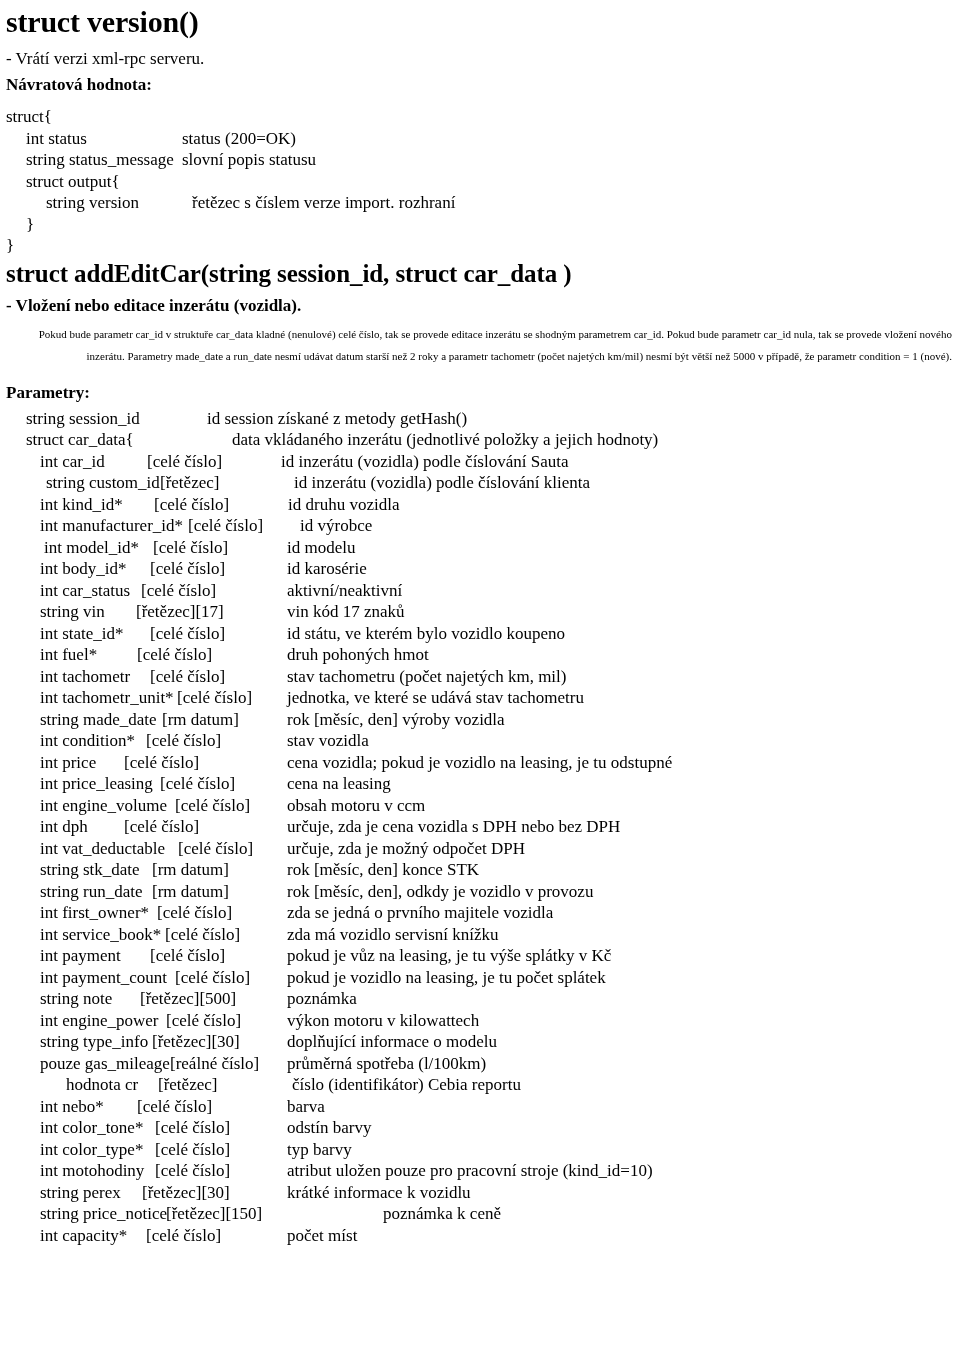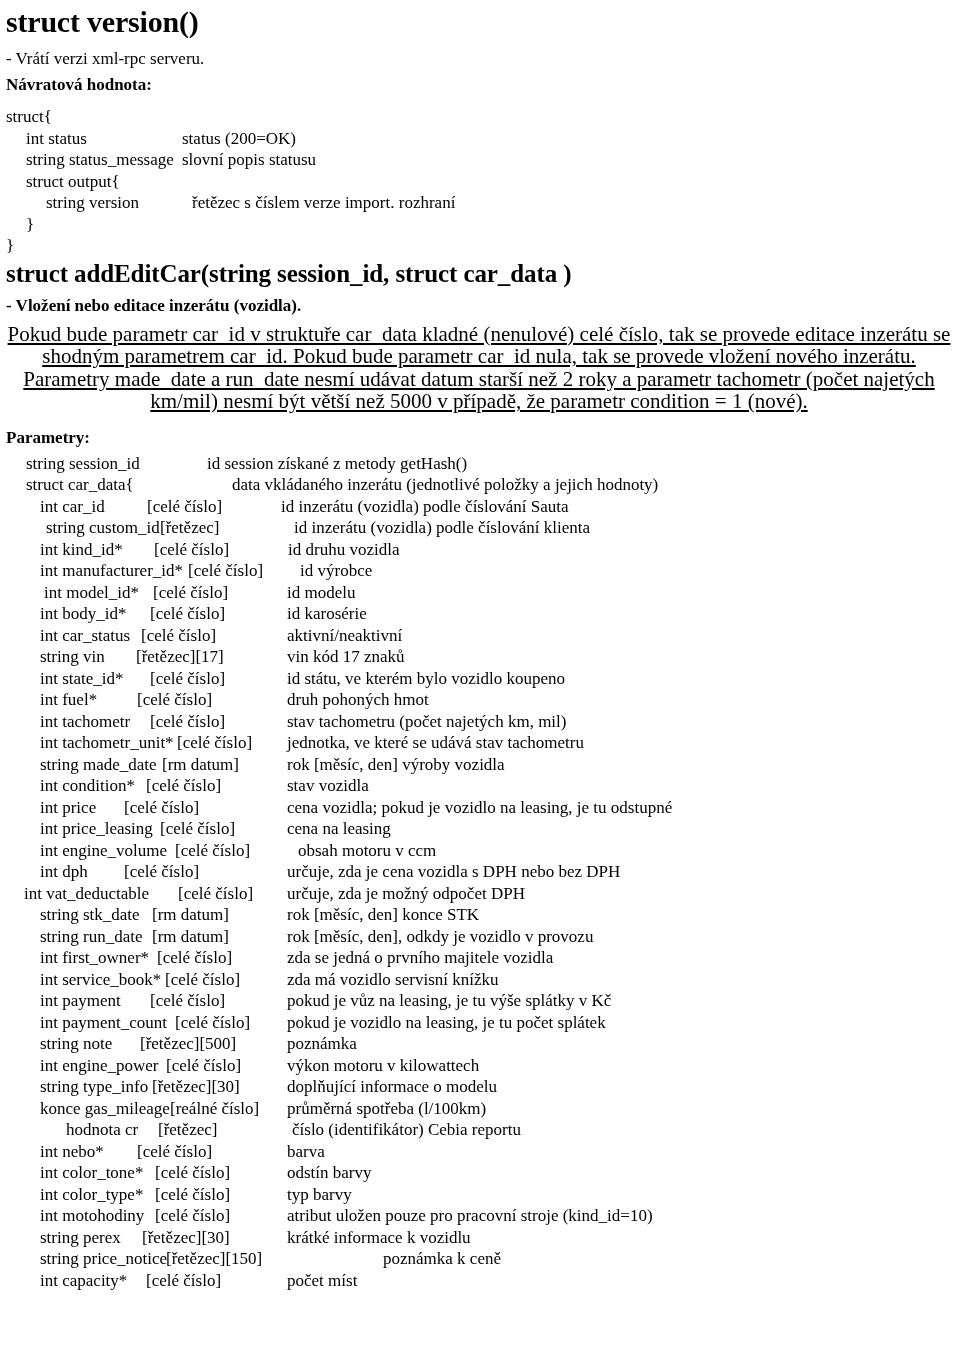--- a/index.html
+++ b/index.html
@@ -57,24 +57,23 @@
     padding: 14px 0 0 6px;
     font-size: 17px;
     font-weight: bold;
     line-height: 22px;
   }
 
   
   p.body-para {
     margin: 0;
     padding: 6px 8px 0 6px;
-    font-size: 21px;
+    font-size: 11px;
     line-height: 22.5px;
-    text-align: center;
-    text-decoration: underline;
+    text-align: right;
   }
 
   
   .code-block {
     padding: 10px 0 0 6px;
     font-size: 17px;
     line-height: 21.5px;
   }
 
   
@@ -146,33 +145,33 @@
       <div class="param-row"><span class="p-name" style="left: 40px;">int car_status</span><span class="p-type" style="left: 141px;">[celé číslo]</span><span class="p-desc" style="left: 287px;">aktivní/neaktivní</span></div>
       <div class="param-row"><span class="p-name" style="left: 40px; text-align: right;">string vin</span><span class="p-type" style="left: 136px;">[řetězec][17]</span><span class="p-desc" style="left: 287px;">vin kód 17 znaků</span></div>
       <div class="param-row"><span class="p-name" style="left: 40px;">int state_id*</span><span class="p-type" style="left: 150px;">[celé číslo]</span><span class="p-desc" style="left: 287px;">id státu, ve kterém bylo vozidlo koupeno</span></div>
       <div class="param-row"><span class="p-name" style="left: 40px;">int fuel*</span><span class="p-type" style="left: 137px;">[celé číslo]</span><span class="p-desc" style="left: 287px;">druh pohoných hmot</span></div>
       <div class="param-row"><span class="p-name" style="left: 40px;">int tachometr</span><span class="p-type" style="left: 150px;">[celé číslo]</span><span class="p-desc" style="left: 287px;">stav tachometru (počet najetých km, mil)</span></div>
       <div class="param-row"><span class="p-name" style="left: 40px;">int tachometr_unit*</span><span class="p-type" style="left: 177px;">[celé číslo]</span><span class="p-desc" style="left: 287px;">jednotka, ve které se udává stav tachometru</span></div>
       <div class="param-row"><span class="p-name" style="left: 40px;">string made_date</span><span class="p-type" style="left: 162px;">[rm datum]</span><span class="p-desc" style="left: 287px;">rok [měsíc, den] výroby vozidla</span></div>
       <div class="param-row"><span class="p-name" style="left: 40px;">int condition*</span><span class="p-type" style="left: 146px;">[celé číslo]</span><span class="p-desc" style="left: 287px;">stav vozidla</span></div>
       <div class="param-row"><span class="p-name" style="left: 40px;">int price</span><span class="p-type" style="left: 124px;">[celé číslo]</span><span class="p-desc" style="left: 287px;">cena vozidla; pokud je vozidlo na leasing, je tu odstupné</span></div>
       <div class="param-row"><span class="p-name" style="left: 40px;">int price_leasing</span><span class="p-type" style="left: 160px;">[celé číslo]</span><span class="p-desc" style="left: 287px;">cena na leasing</span></div>
-      <div class="param-row"><span class="p-name" style="left: 40px;">int engine_volume</span><span class="p-type" style="left: 175px;">[celé číslo]</span><span class="p-desc" style="left: 298px; text-align: center;">obsah motoru v ccm</span></div>
+      <div class="param-row"><span class="p-name" style="left: 40px;">int engine_volume</span><span class="p-type" style="left: 175px;">[celé číslo]</span><span class="p-desc" style="left: 287px; text-align: center;">obsah motoru v ccm</span></div>
       <div class="param-row"><span class="p-name" style="left: 40px;">int dph</span><span class="p-type" style="left: 124px;">[celé číslo]</span><span class="p-desc" style="left: 287px;">určuje, zda je cena vozidla s DPH nebo bez DPH</span></div>
-      <div class="param-row"><span class="p-name" style="left: 24px;">int vat_deductable</span><span class="p-type" style="left: 178px;">[celé číslo]</span><span class="p-desc" style="left: 287px;">určuje, zda je možný odpočet DPH</span></div>
+      <div class="param-row"><span class="p-name" style="left: 40px;">int vat_deductable</span><span class="p-type" style="left: 178px;">[celé číslo]</span><span class="p-desc" style="left: 287px;">určuje, zda je možný odpočet DPH</span></div>
       <div class="param-row"><span class="p-name" style="left: 40px;">string stk_date</span><span class="p-type" style="left: 152px;">[rm datum]</span><span class="p-desc" style="left: 287px;">rok [měsíc, den] konce STK</span></div>
       <div class="param-row"><span class="p-name" style="left: 40px;">string run_date</span><span class="p-type" style="left: 152px;">[rm datum]</span><span class="p-desc" style="left: 287px;">rok [měsíc, den], odkdy je vozidlo v provozu</span></div>
       <div class="param-row"><span class="p-name" style="left: 40px;">int first_owner*</span><span class="p-type" style="left: 157px;">[celé číslo]</span><span class="p-desc" style="left: 287px;">zda se jedná o prvního majitele vozidla</span></div>
       <div class="param-row"><span class="p-name" style="left: 40px;">int service_book*</span><span class="p-type" style="left: 165px;">[celé číslo]</span><span class="p-desc" style="left: 287px;">zda má vozidlo servisní knížku</span></div>
       <div class="param-row"><span class="p-name" style="left: 40px;">int payment</span><span class="p-type" style="left: 150px;">[celé číslo]</span><span class="p-desc" style="left: 287px;">pokud je vůz na leasing, je tu výše splátky v Kč</span></div>
       <div class="param-row"><span class="p-name" style="left: 40px;">int payment_count</span><span class="p-type" style="left: 175px;">[celé číslo]</span><span class="p-desc" style="left: 287px;">pokud je vozidlo na leasing, je tu počet splátek</span></div>
       <div class="param-row"><span class="p-name" style="left: 40px;">string note</span><span class="p-type" style="left: 140px;">[řetězec][500]</span><span class="p-desc" style="left: 287px;">poznámka</span></div>
       <div class="param-row"><span class="p-name" style="left: 40px;">int engine_power</span><span class="p-type" style="left: 166px;">[celé číslo]</span><span class="p-desc" style="left: 287px;">výkon motoru v kilowattech</span></div>
       <div class="param-row"><span class="p-name" style="left: 40px;">string type_info</span><span class="p-type" style="left: 152px;">[řetězec][30]</span><span class="p-desc" style="left: 287px;">doplňující informace o modelu</span></div>
-      <div class="param-row"><span class="p-name" style="left: 40px;">konce gas_mileage</span><span class="p-type" style="left: 170px;">[reálné číslo]</span><span class="p-desc" style="left: 287px;">průměrná spotřeba (l/100km)</span></div>
+      <div class="param-row"><span class="p-name" style="left: 40px;">pouze gas_mileage</span><span class="p-type" style="left: 170px;">[reálné číslo]</span><span class="p-desc" style="left: 287px;">průměrná spotřeba (l/100km)</span></div>
       <div class="param-row"><span class="p-name" style="left: 66px;">hodnota cr</span><span class="p-type" style="left: 158px;">[řetězec]</span><span class="p-desc" style="left: 292px;">číslo (identifikátor) Cebia reportu</span></div>
       <div class="param-row"><span class="p-name" style="left: 40px;">int nebo*</span><span class="p-type" style="left: 137px;">[celé číslo]</span><span class="p-desc" style="left: 287px;">barva</span></div>
       <div class="param-row"><span class="p-name" style="left: 40px;">int color_tone*</span><span class="p-type" style="left: 155px;">[celé číslo]</span><span class="p-desc" style="left: 287px;">odstín barvy</span></div>
       <div class="param-row"><span class="p-name" style="left: 40px;">int color_type*</span><span class="p-type" style="left: 155px;">[celé číslo]</span><span class="p-desc" style="left: 287px;">typ barvy</span></div>
       <div class="param-row"><span class="p-name" style="left: 40px;">int motohodiny</span><span class="p-type" style="left: 155px;">[celé číslo]</span><span class="p-desc" style="left: 287px;">atribut uložen pouze pro pracovní stroje (kind_id=10)</span></div>
       <div class="param-row"><span class="p-name" style="left: 40px;">string perex</span><span class="p-type" style="left: 142px;">[řetězec][30]</span><span class="p-desc" style="left: 287px;">krátké informace k vozidlu</span></div>
       <div class="param-row"><span class="p-name" style="left: 40px;">string price_notice</span><span class="p-type" style="left: 166px;">[řetězec][150]</span><span class="p-desc" style="left: 383px;">poznámka k ceně</span></div>
       <div class="param-row"><span class="p-name" style="left: 40px;">int capacity*</span><span class="p-type" style="left: 146px;">[celé číslo]</span><span class="p-desc" style="left: 287px;">počet míst</span></div>
     </div>
 

